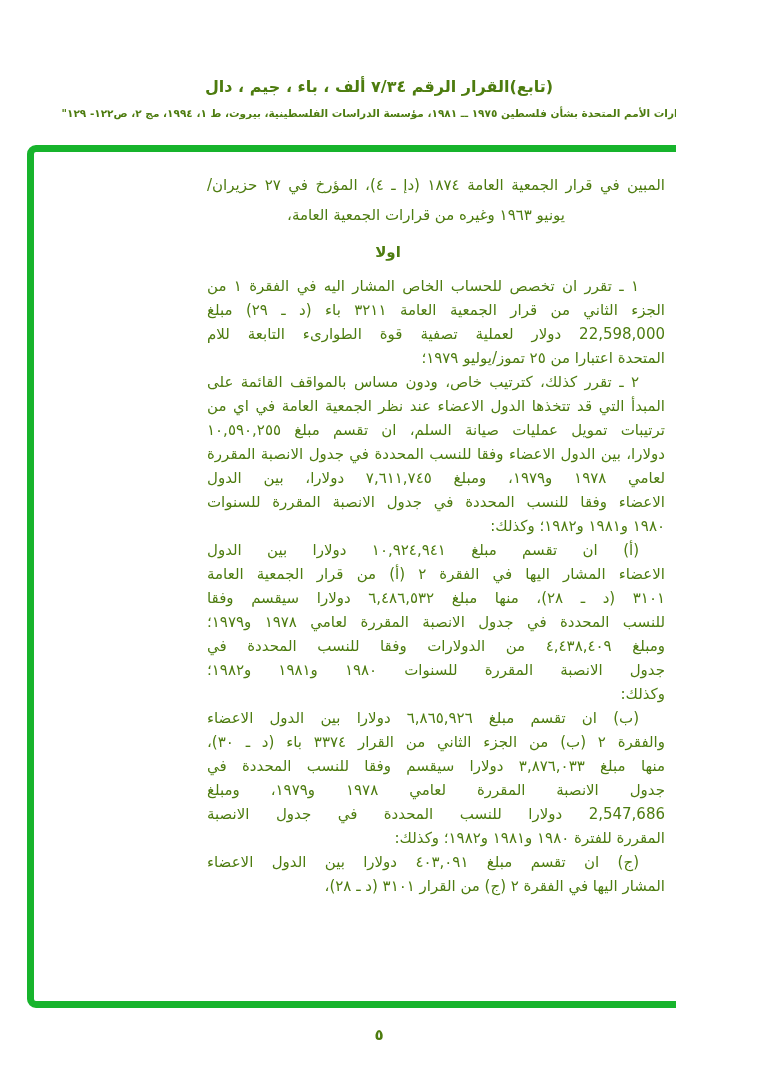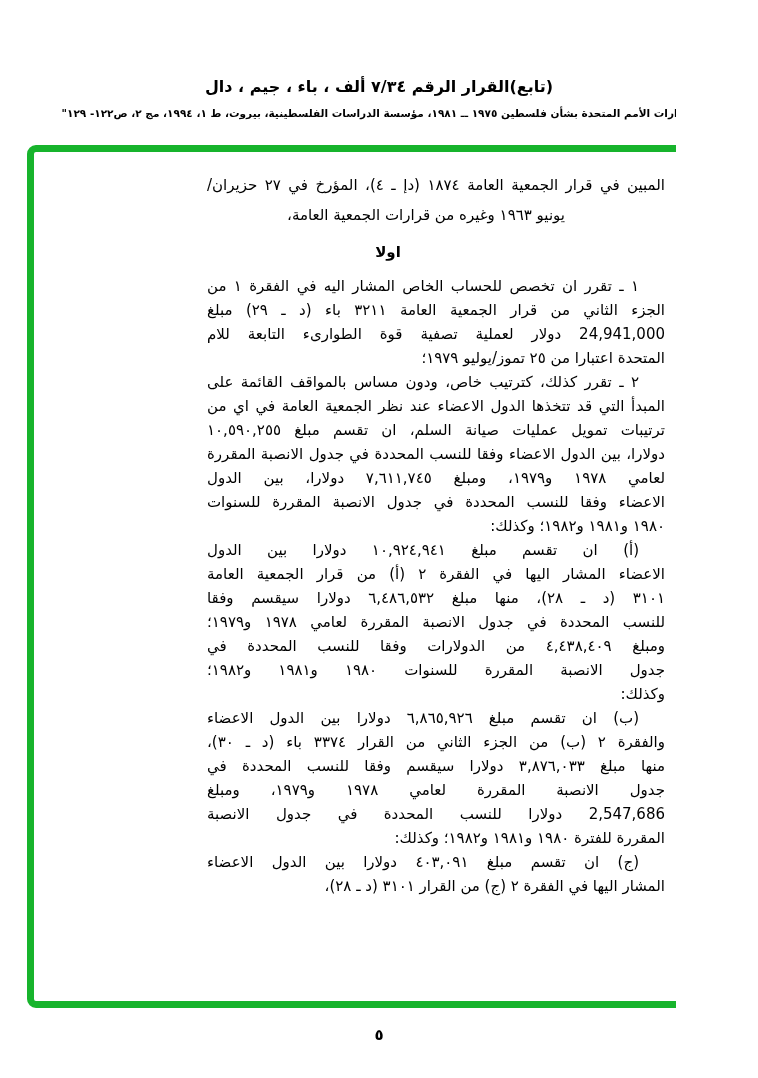--- a/index.html
+++ b/index.html
@@ -1,18 +1,18 @@
 <!DOCTYPE html>
 <html lang="ar"><head>
 <meta charset="utf-8">
 <style>
   html,body { margin:0; padding:0; background:#ffffff; }
   .page {
     position:relative; width:676px; height:1078px; background:#ffffff;
-    font-family:"DejaVu Sans", sans-serif; color:#000000; overflow:hidden;
+    font-family:"DejaVu Sans", sans-serif; color:#4d7c0f; overflow:hidden;
   }
   .header-title {
     position:absolute; top:76px; left:0; width:758px; text-align:center;
     direction:rtl; font-weight:bold; font-size:16px; line-height:22px;
   }
   .header-source {
     position:absolute; top:106px; left:0; width:758px; text-align:center;
     direction:rtl; font-weight:bold; font-size:10.5px; line-height:14px;
   }
   .frame {
@@ -49,21 +49,21 @@
   <div class="content">
     <div class="intro">
       <div class="tline intro-l1">المبين في قرار الجمعية العامة ١٨٧٤ (دإ ـ ٤)، المؤرخ في ٢٧ حزيران/</div>
       <div class="tline last intro-l2">يونيو ١٩٦٣ وغيره من قرارات الجمعية العامة،</div>
     </div>
     <div class="heading">اولا</div>
     <div id="paragraphs">
         <div class="para">
           <div class="tline first"><span>١ ـ </span><span class="bold">تقرر</span><span> ان تخصص للحساب الخاص المشار اليه في الفقرة ١ من</span></div>
           <div class="tline"><span>الجزء الثاني من قرار الجمعية العامة ٣٢١١ باء (د ـ ٢٩) مبلغ</span></div>
-          <div class="tline"><span>24,941,000 دولار لعملية تصفية قوة الطوارىء التابعة للام</span></div>
+          <div class="tline"><span>22,598,000 دولار لعملية تصفية قوة الطوارىء التابعة للام</span></div>
           <div class="tline last"><span>المتحدة اعتبارا من ٢٥ تموز/يوليو ١٩٧٩؛</span></div>
         </div>
         <div class="para">
           <div class="tline first"><span>٢ ـ </span><span class="bold">تقرر كذلك، كترتيب خاص،</span><span> ودون مساس بالمواقف القائمة على</span></div>
           <div class="tline"><span>المبدأ التي قد تتخذها الدول الاعضاء عند نظر الجمعية العامة في اي من</span></div>
           <div class="tline"><span>ترتيبات تمويل عمليات صيانة السلم، ان تقسم مبلغ ١٠,٥٩٠,٢٥٥</span></div>
           <div class="tline"><span>دولارا، بين الدول الاعضاء وفقا للنسب المحددة في جدول الانصبة المقررة</span></div>
           <div class="tline"><span>لعامي ١٩٧٨ و١٩٧٩، ومبلغ ٧,٦١١,٧٤٥ دولارا، بين الدول</span></div>
           <div class="tline"><span>الاعضاء وفقا للنسب المحددة في جدول الانصبة المقررة للسنوات</span></div>
           <div class="tline last"><span>١٩٨٠ و١٩٨١ و١٩٨٢؛ وكذلك:</span></div>

